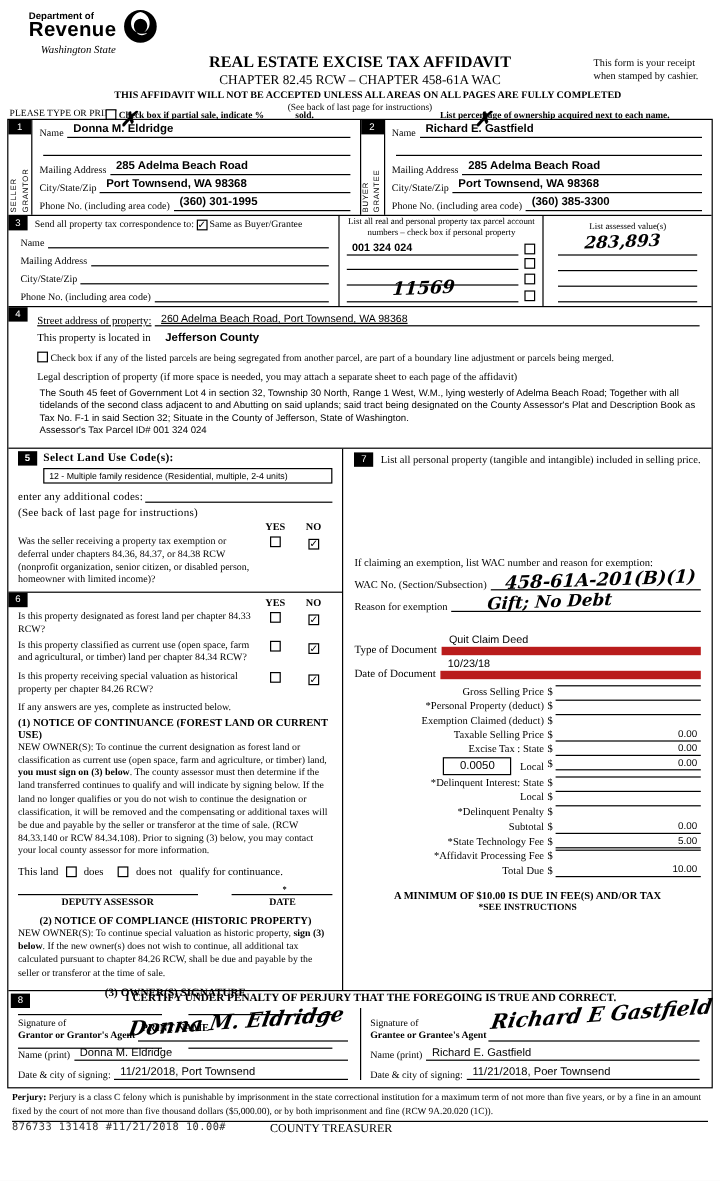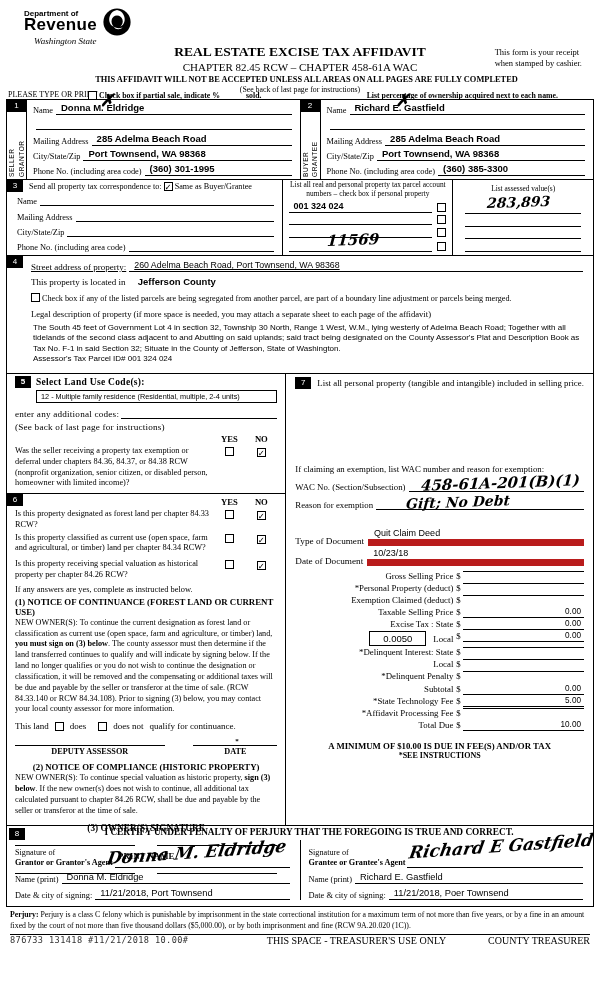--- a/index.html
+++ b/index.html
@@ -569,17 +569,16 @@
         </div>
       </div>
     </div>
   </div>
 
   <div class="perjury">
     <b>Perjury:</b><span> Perjury is a class C felony which is punishable by imprisonment in the state correctional institution for a maximum term of not more than five years, or by a fine in an amount fixed by the court of not more than five thousand dollars ($5,000.00), or by both imprisonment and fine (RCW 9A.20.020 (1C)).</span>
   </div>
   <div class="foot">
     <div class="stamp">876733 131418 #11/21/2018 10.00#</div>
-    <div class="tspace">THIS SPACE - TREASURER'S USE ONLY</div>
     <div class="ctreas">COUNTY TREASURER</div>
   </div>
 
 </div>
 
 </body></html>

